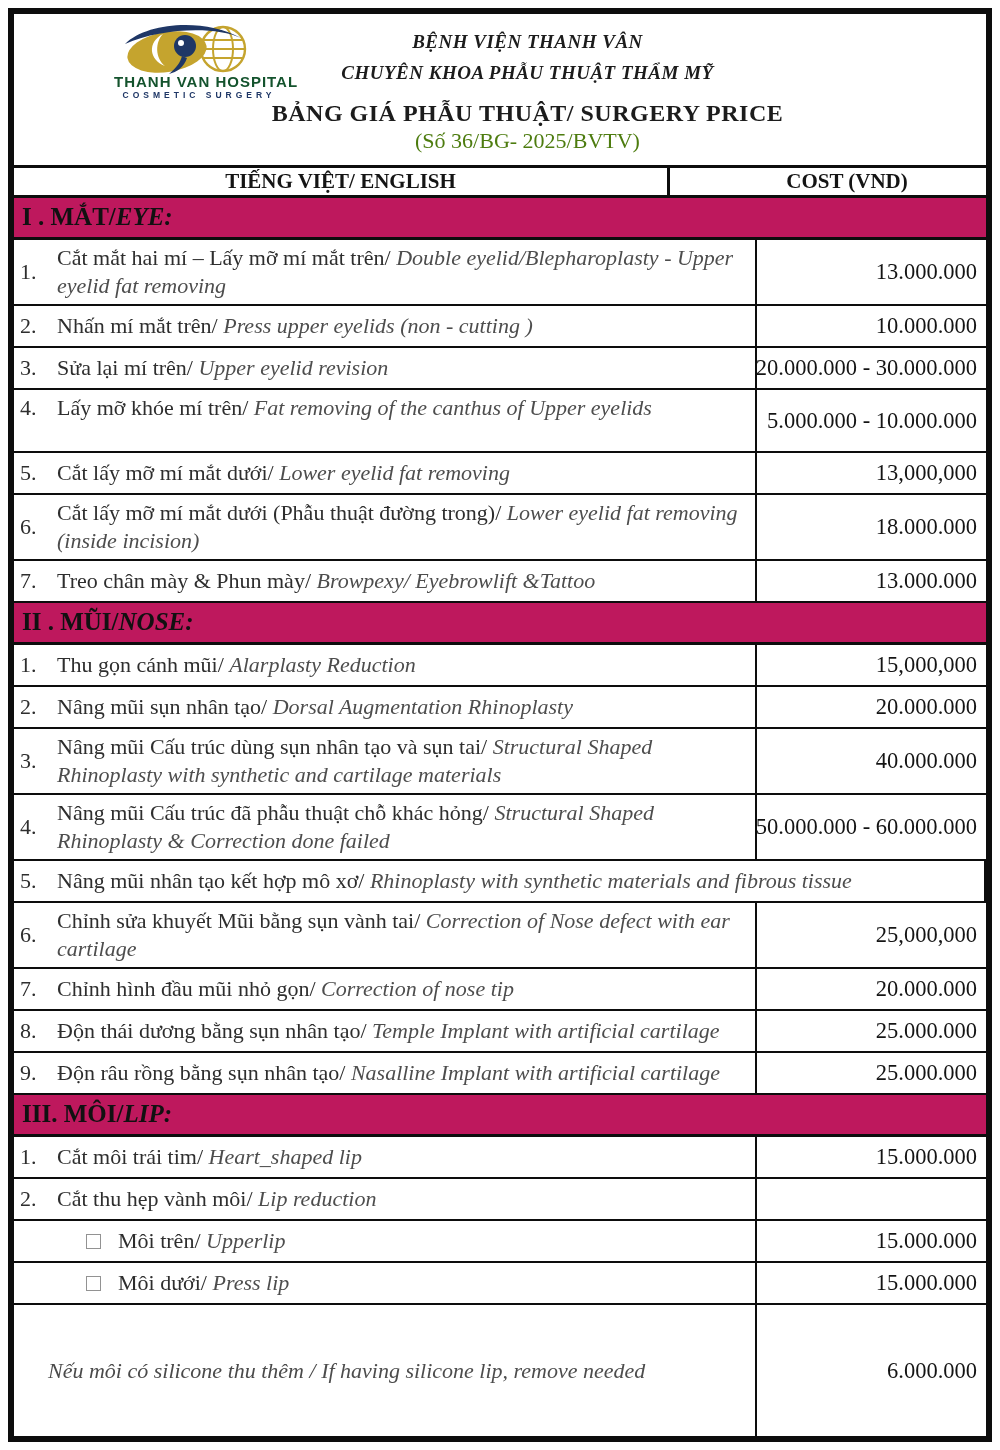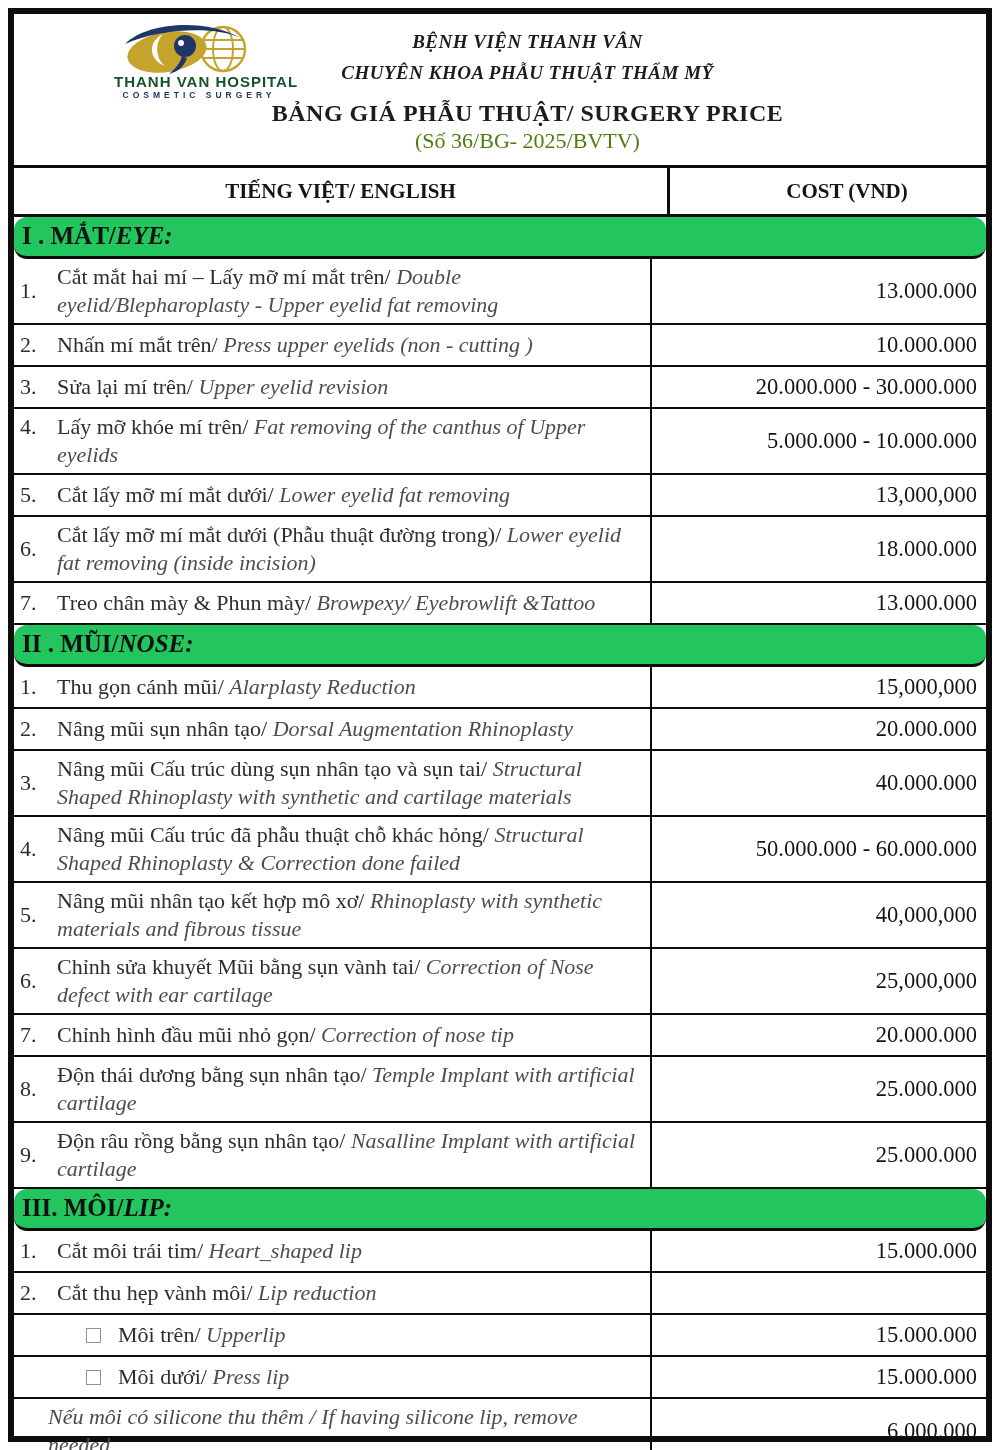--- a/index.html
+++ b/index.html
@@ -48,43 +48,43 @@
   .title-sub {
     font-weight: bold; font-size: 24px; line-height: 28px; color: #1c1c1c;
     margin-top: 11px; letter-spacing: 0.5px;
   }
   .title-doc {
     font-weight: normal; font-size: 22px; line-height: 27px; color: #4d7c0f;
   }
 
   
   .col-header-row {
-    flex: none; display: flex; height: 49px;
+    flex: none; display: flex; height: 30px;
     border-bottom: 3px solid #0d0d0d;
   }
   .col-header-left {
     flex: 1; border-right: 3px solid #0d0d0d;
     display: flex; align-items: center; justify-content: center;
     font-weight: bold; font-size: 21px; color: #141414;
   }
   .col-header-right {
     width: 278px; flex: none;
     display: flex; align-items: center; justify-content: center;
     font-weight: bold; font-size: 21px; color: #141414; margin-left: 38px;
   }
 
   
   .table-body { flex: 1; display: flex; flex-direction: column; }
   .section-header {
     flex: none; min-height: 42px;
-    background: #22c55e;
+    background: #be185d;
     border-bottom: 3px solid #0d0d0d;
     display: flex; align-items: center;
     padding: 2px 8px 4px 8px;
-    font-weight: bold; font-size: 25px; color: #111; border-radius: 13px;
+    font-weight: bold; font-size: 25px; color: #111;
   }
   .section-header .sec-en { font-style: italic; }
   .row {
     flex: none; display: flex; min-height: 42px;
     border-bottom: 2px solid #0d0d0d;
   }
   .row:last-child { flex: 1; border-bottom: none; border-radius: 25px; }
   .row.tall { min-height: 63px; }
   .row.tall .cell-desc { align-items: flex-start; }
   .cell-desc {
@@ -100,21 +100,21 @@
   .row.note .vi { font-style: italic; color: #4a4a4a; }
   .row.note .cell-desc { padding-left: 34px; }
   .row.note { min-height: 53px; }
   .cell-desc.indent { padding-left: 72px; }
   .checkbox {
     display: inline-block; width: 15px; height: 15px;
     border: 1.5px solid #929292; margin-right: 17px;
     vertical-align: -1px; background: #fff;
   }
   .cell-cost {
-    width: 334px; flex: none;
+    width: 229px; flex: none;
     display: flex; align-items: center; justify-content: flex-end;
     padding: 0 9px 0 6px;
     font-size: 22.5px; color: #141414; white-space: nowrap;
   }
 </style>
 </head>
 <body>
 
 <div class="sheet">
 
@@ -239,21 +239,20 @@
           <span class="num">4.</span>
           <div class="text"><span class="vi">Nâng mũi Cấu trúc đã phẫu thuật chỗ khác hỏng/</span> <span class="en">Structural Shaped Rhinoplasty &amp; Correction done failed</span></div>
         </div>
         <div class="cell-cost">50.000.000 - 60.000.000</div>
       </div>
       <div class="row">
         <div class="cell-desc">
           <span class="num">5.</span>
           <div class="text"><span class="vi">Nâng mũi nhân tạo kết hợp mô xơ/</span> <span class="en">Rhinoplasty with synthetic materials and fibrous tissue</span></div>
         </div>
-        <div class="cell-cost">40,000,000</div>
       </div>
       <div class="row">
         <div class="cell-desc">
           <span class="num">6.</span>
           <div class="text"><span class="vi">Chỉnh sửa khuyết Mũi bằng sụn vành tai/</span> <span class="en">Correction of Nose defect with ear cartilage</span></div>
         </div>
         <div class="cell-cost">25,000,000</div>
       </div>
       <div class="row">
         <div class="cell-desc">

